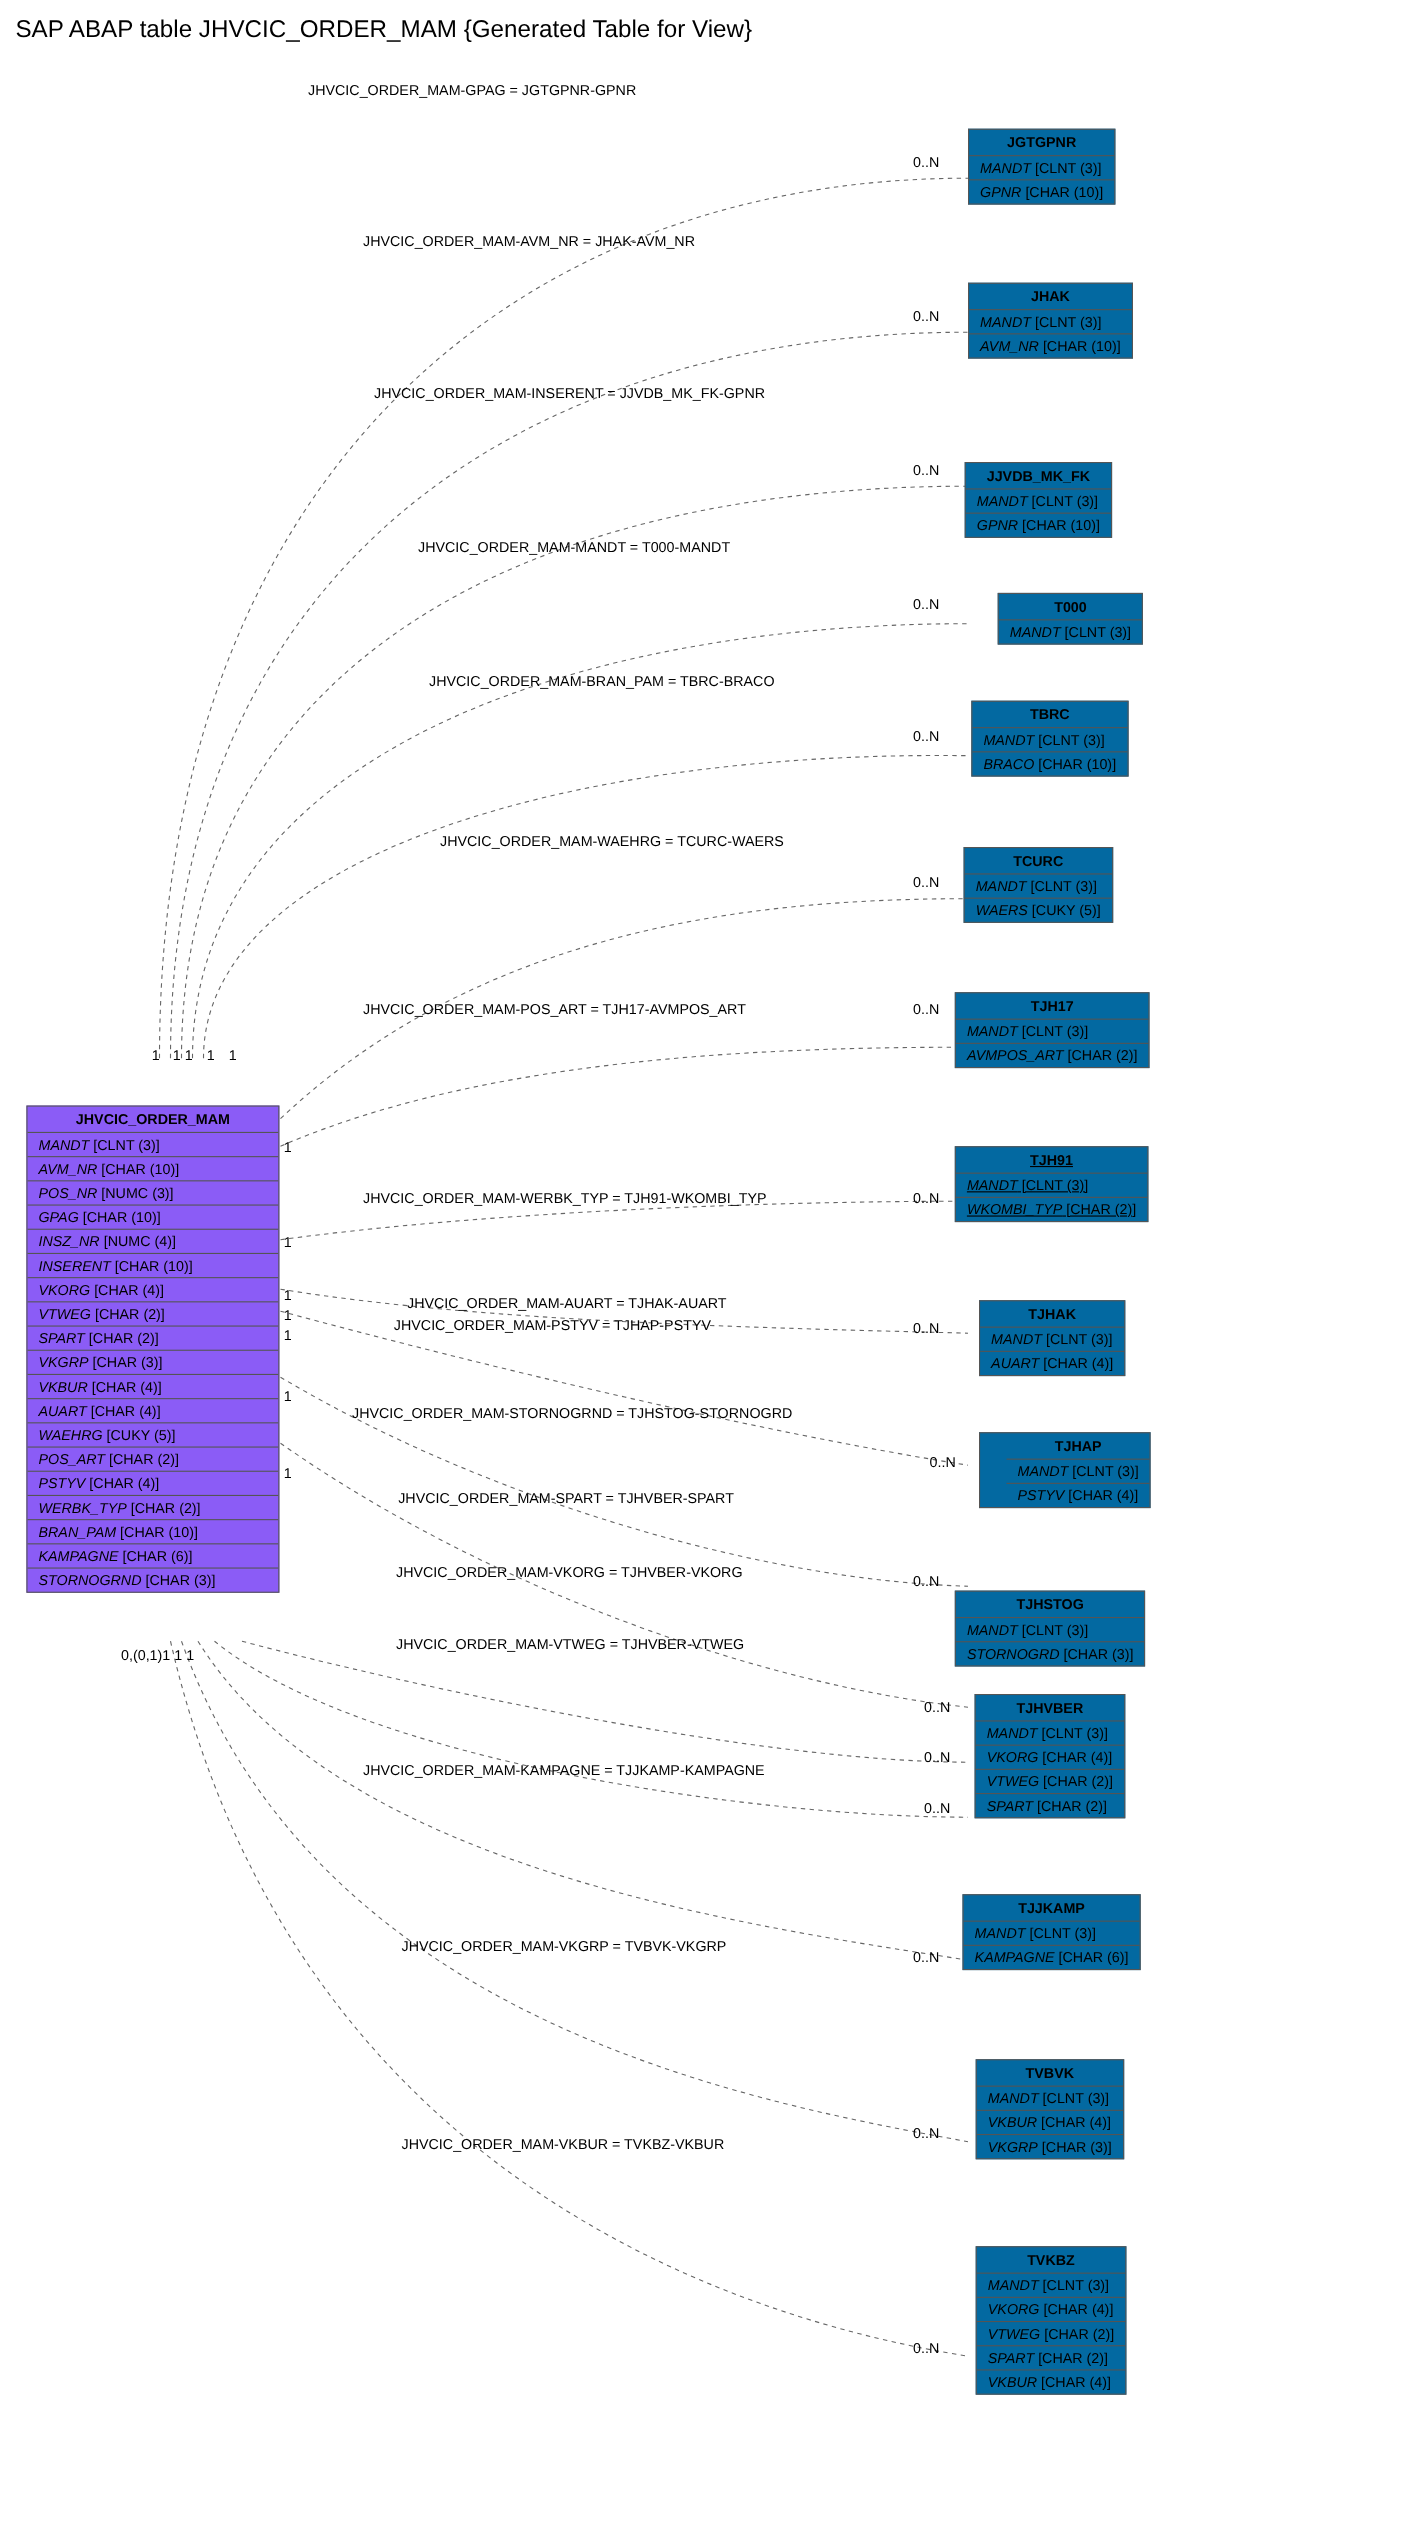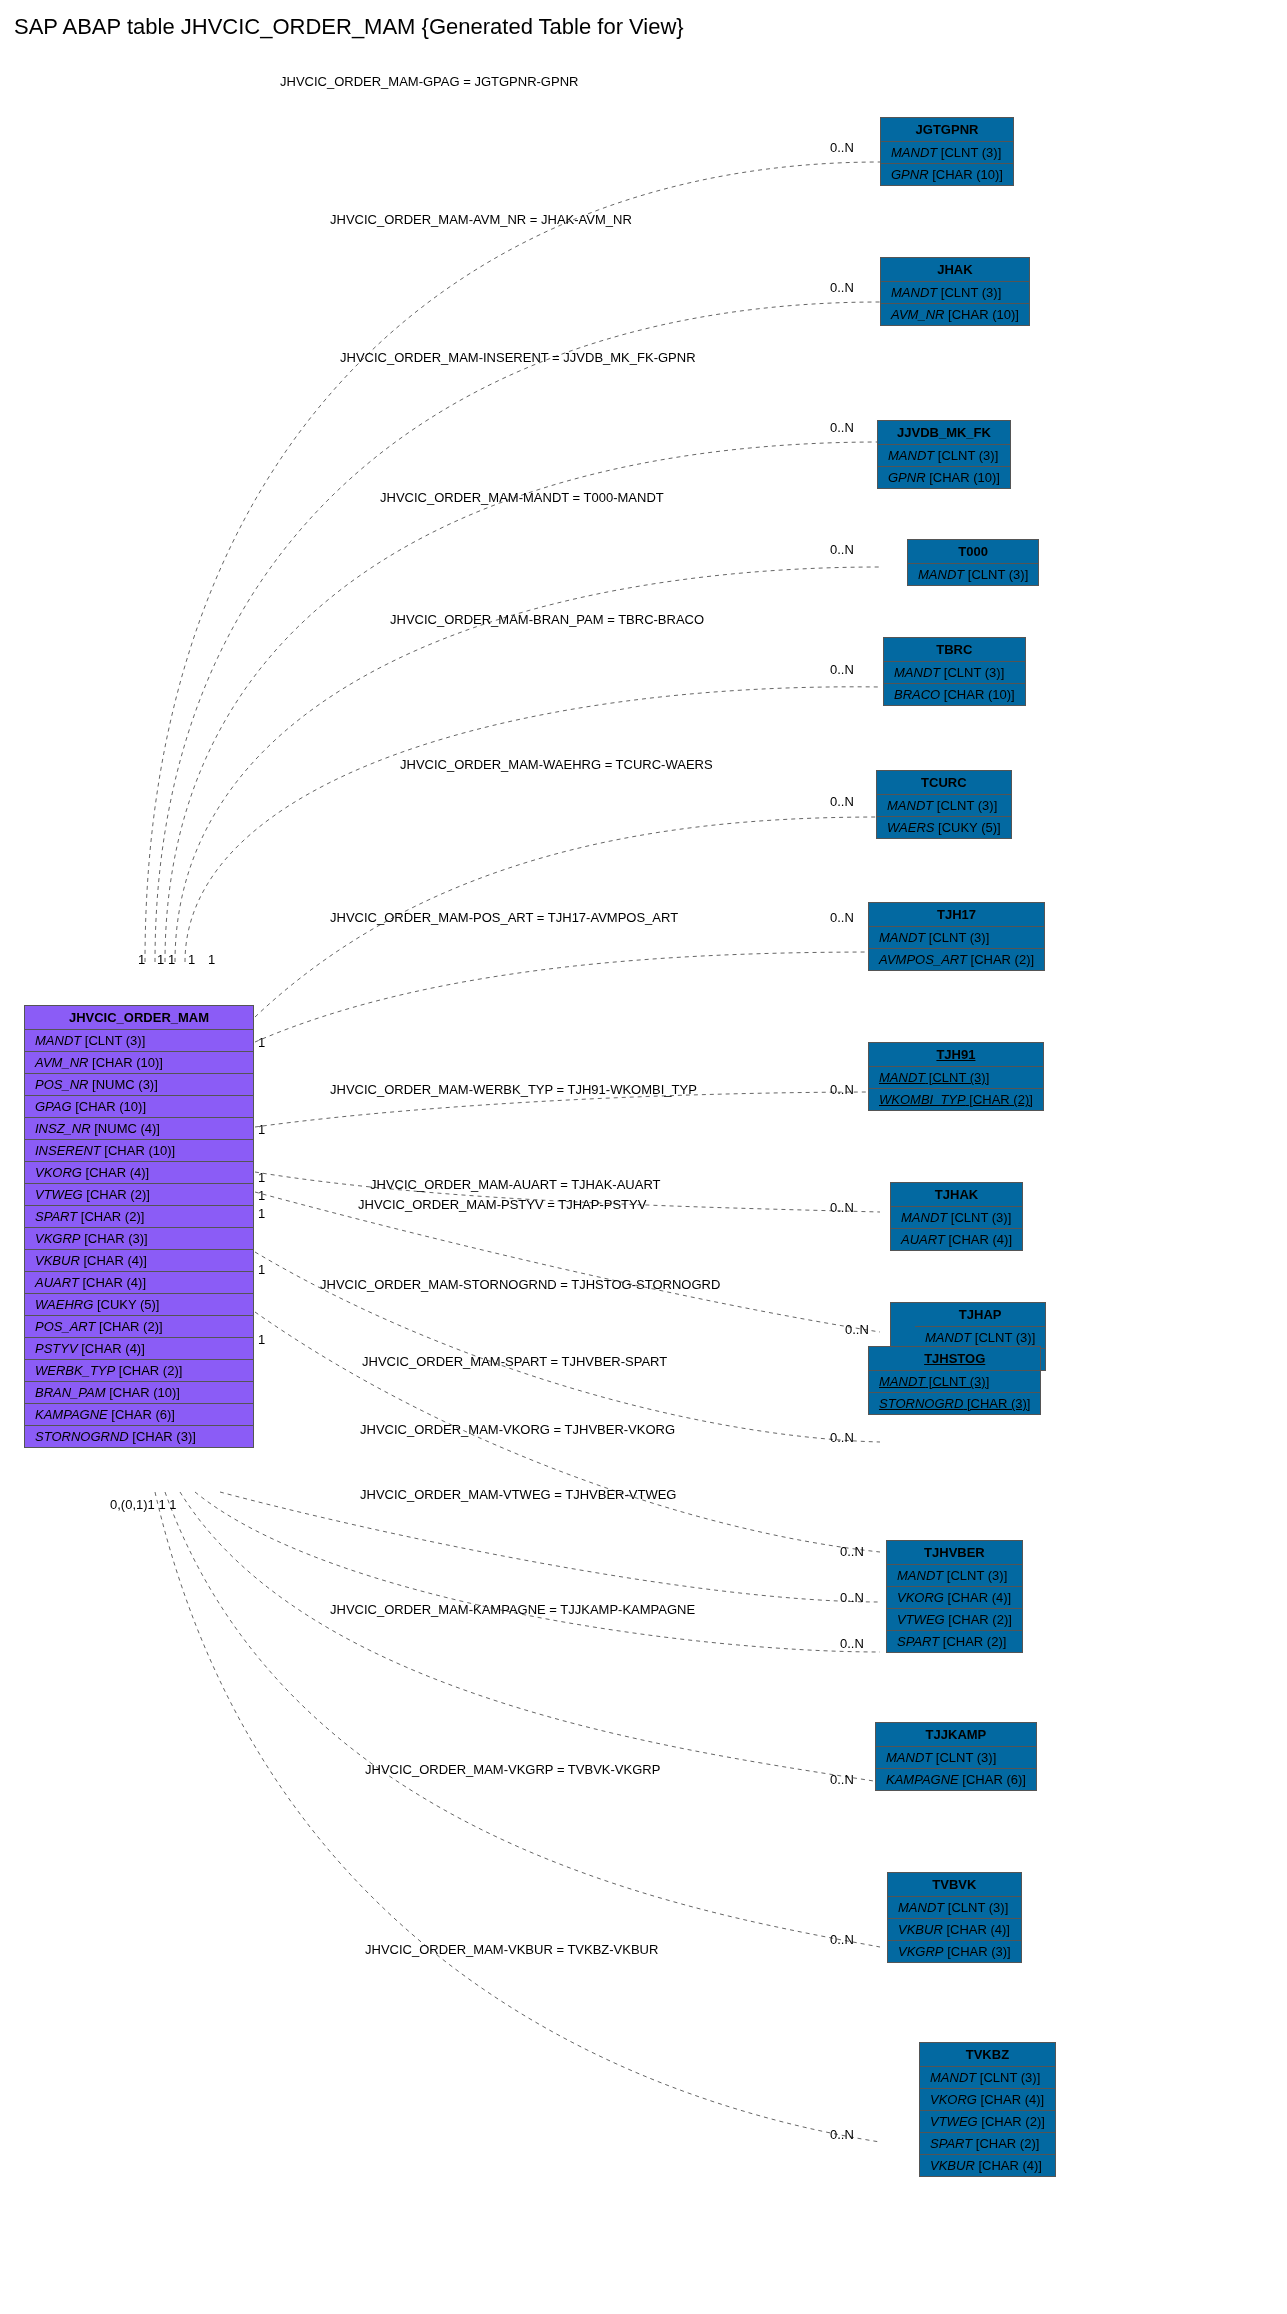--- a/index.html
+++ b/index.html
@@ -158,21 +158,21 @@
       <div class="entity" style="left: 880px; top: 1140px;">
         <div class="hdr">TJHAK</div>
         <div class="row"><span class="fld">MANDT</span> [CLNT (3)]</div>
         <div class="row"><span class="fld">AUART</span> [CHAR (4)]</div>
       </div>
       <div class="entity" style="left: 880px; top: 1260px; padding-left: 24px;">
         <div class="hdr">TJHAP</div>
         <div class="row"><span class="fld">MANDT</span> [CLNT (3)]</div>
         <div class="row"><span class="fld">PSTYV</span> [CHAR (4)]</div>
       </div>
-      <div class="entity" style="left: 858px; top: 1304px; text-decoration: underline;">
+      <div class="entity" style="left: 858px; top: 1404px;">
         <div class="hdr">TJHSTOG</div>
         <div class="row"><span class="fld">MANDT</span> [CLNT (3)]</div>
         <div class="row"><span class="fld">STORNOGRD</span> [CHAR (3)]</div>
       </div>
       <div class="entity" style="left: 876px; top: 1498px;">
         <div class="hdr">TJHVBER</div>
         <div class="row"><span class="fld">MANDT</span> [CLNT (3)]</div>
         <div class="row"><span class="fld">VKORG</span> [CHAR (4)]</div>
         <div class="row"><span class="fld">VTWEG</span> [CHAR (2)]</div>
         <div class="row"><span class="fld">SPART</span> [CHAR (2)]</div>
@@ -181,21 +181,21 @@
         <div class="hdr">TJJKAMP</div>
         <div class="row"><span class="fld">MANDT</span> [CLNT (3)]</div>
         <div class="row"><span class="fld">KAMPAGNE</span> [CHAR (6)]</div>
       </div>
       <div class="entity" style="left: 877px; top: 1830px;">
         <div class="hdr">TVBVK</div>
         <div class="row"><span class="fld">MANDT</span> [CLNT (3)]</div>
         <div class="row"><span class="fld">VKBUR</span> [CHAR (4)]</div>
         <div class="row"><span class="fld">VKGRP</span> [CHAR (3)]</div>
       </div>
-      <div class="entity" style="left: 909px; top: 2000px;">
+      <div class="entity" style="left: 877px; top: 2000px;">
         <div class="hdr">TVKBZ</div>
         <div class="row"><span class="fld">MANDT</span> [CLNT (3)]</div>
         <div class="row"><span class="fld">VKORG</span> [CHAR (4)]</div>
         <div class="row"><span class="fld">VTWEG</span> [CHAR (2)]</div>
         <div class="row"><span class="fld">SPART</span> [CHAR (2)]</div>
         <div class="row"><span class="fld">VKBUR</span> [CHAR (4)]</div>
       </div>
     </div>
 
 <div class="card" style="left:128px; top:910px;">1</div>

